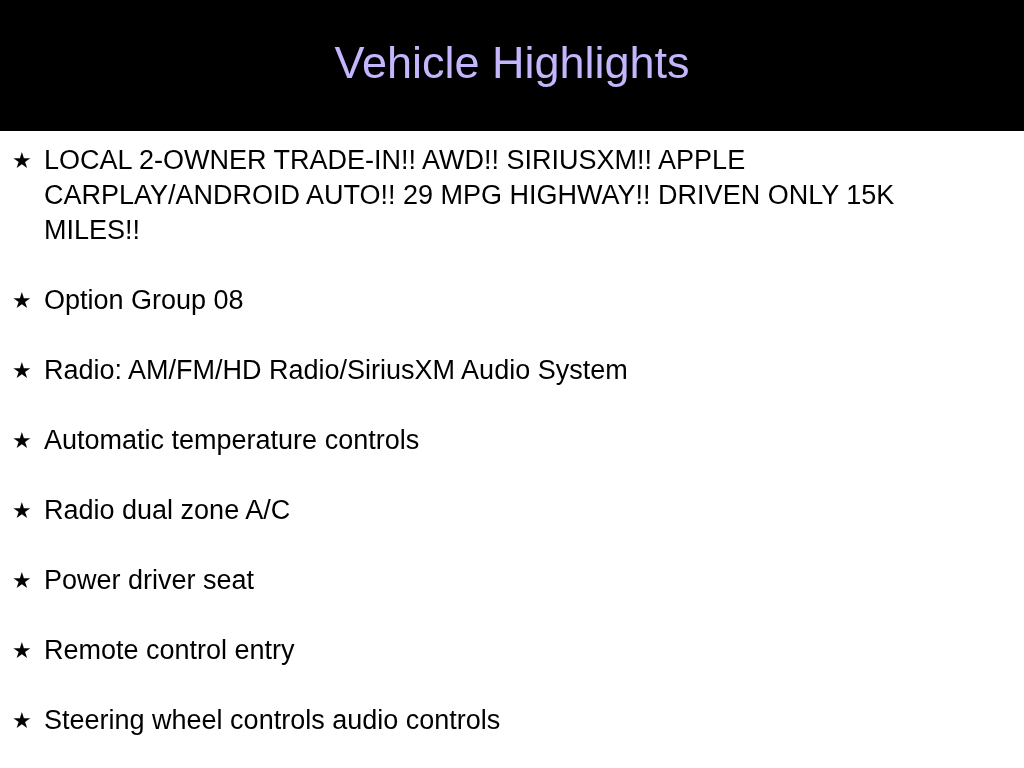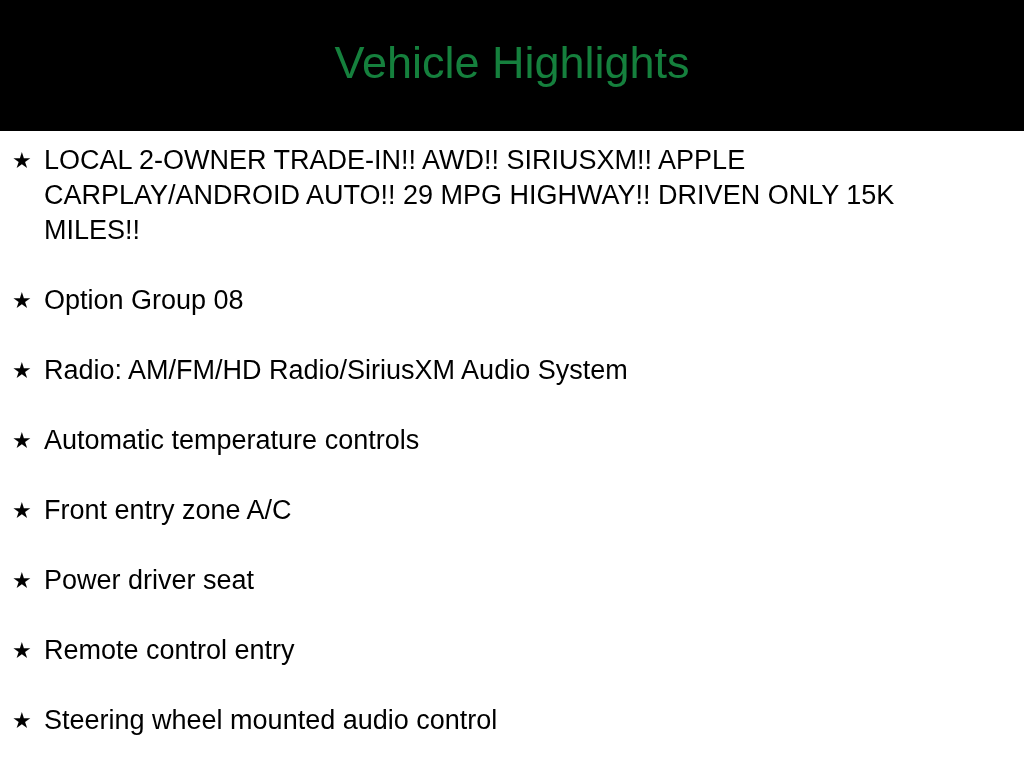--- a/index.html
+++ b/index.html
@@ -29,21 +29,21 @@
     width: 1024px;
     height: 131px;
     background: #000000;
     display: flex;
     align-items: center;
     justify-content: center;
     box-sizing: border-box;
     padding-bottom: 6px;
   }
   .header-title {
-    color: #15803d;
+    color: #c4b5fd;
     font-family: "Liberation Sans", sans-serif;
     font-size: 45px;
     font-weight: 400;
     line-height: 1;
     letter-spacing: 0px;
     white-space: nowrap;
   }
 
   
   .highlights {
@@ -114,33 +114,33 @@
       <span class="highlight-text">Radio: AM/FM/HD Radio/SiriusXM Audio System</span>
     </li>
 
     <li class="highlight-item">
       <span class="bullet-star">★</span>
       <span class="highlight-text">Automatic temperature controls</span>
     </li>
 
     <li class="highlight-item">
       <span class="bullet-star">★</span>
-      <span class="highlight-text">Front entry zone A/C</span>
+      <span class="highlight-text">Radio dual zone A/C</span>
     </li>
 
     <li class="highlight-item">
       <span class="bullet-star">★</span>
       <span class="highlight-text">Power driver seat</span>
     </li>
 
     <li class="highlight-item">
       <span class="bullet-star">★</span>
       <span class="highlight-text">Remote control entry</span>
     </li>
 
     <li class="highlight-item">
       <span class="bullet-star">★</span>
-      <span class="highlight-text">Steering wheel mounted audio control</span>
+      <span class="highlight-text">Steering wheel controls audio controls</span>
     </li>
 
   </ul>
 
 </div>
 
 </body></html>

